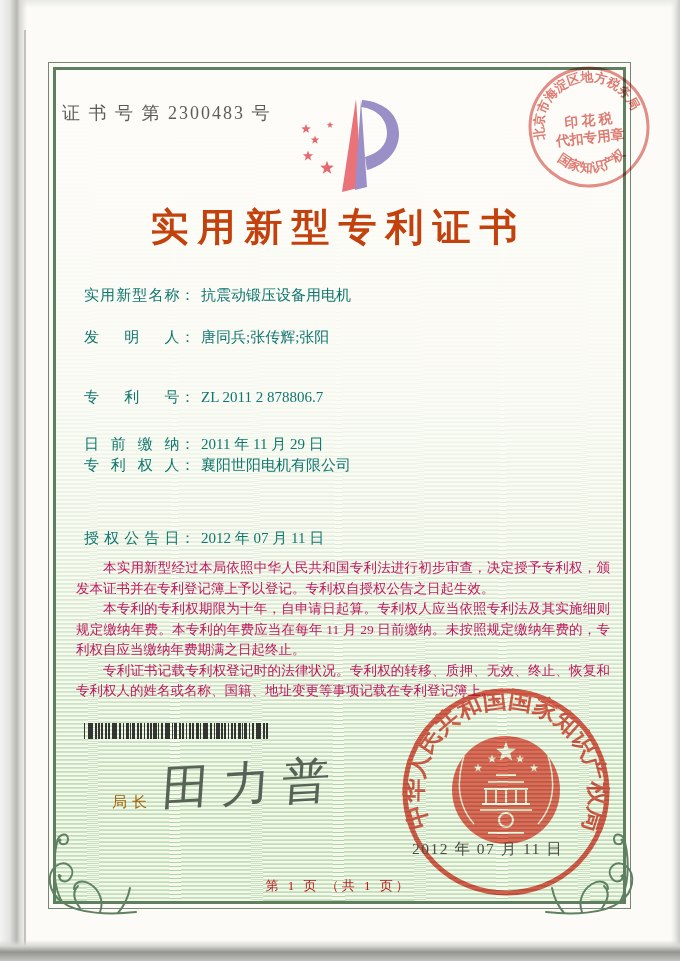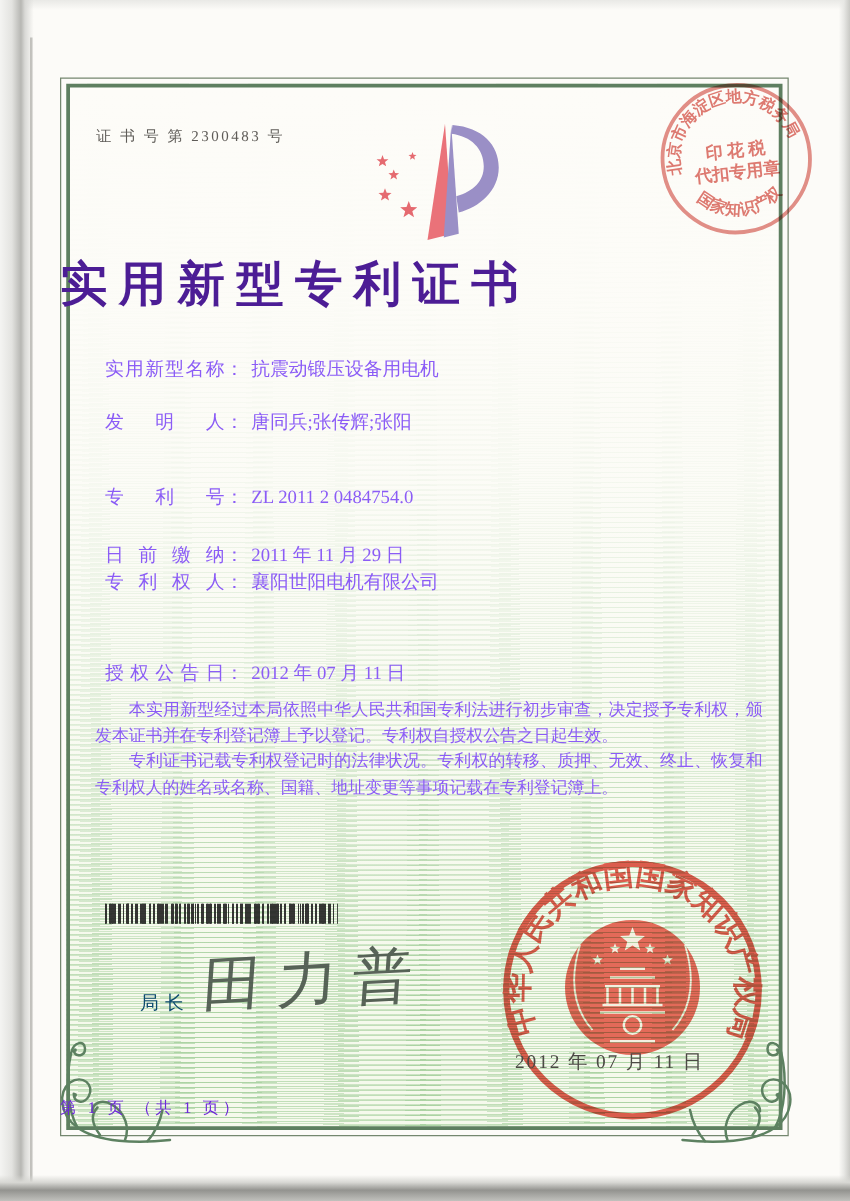--- a/index.html
+++ b/index.html
@@ -28,48 +28,48 @@
       repeating-linear-gradient(180.7deg,rgba(140,195,132,.38) 0 1px,rgba(245,250,238,0) 1px 4px);}
   .white-fade{left:53px;top:67px;width:571px;height:836px;
     background:linear-gradient(180deg,rgba(253,252,248,1) 0%,rgba(253,252,248,.97) 20%,
       rgba(253,252,248,.88) 38%,rgba(253,252,248,.6) 56%,rgba(253,252,248,.25) 72%,rgba(253,252,248,0) 86%);}
   .frame-outer{left:48px;top:62px;width:581px;height:845px;border:1px solid #74876f;}
   .frame-inner{position:absolute;left:4px;top:4px;right:4px;bottom:4px;border:3px solid #5e7f60;}
   .ornament{width:100px;height:92px;}
   .ornament.bl{left:40px;top:824px;}
   .ornament.br{left:542px;top:824px;transform:scaleX(-1);}
   
-  .cert-no{left:77px;top:101px;font-size:12px;letter-spacing:2px;color:#5f5c58;}
+  .cert-no{left:62px;top:101px;font-size:18px;letter-spacing:2px;color:#5f5c58;}
   .logo{left:283px;top:94px;width:155px;height:104px;}
   .tax-stamp{left:526px;top:64px;width:126px;height:126px;mix-blend-mode:multiply;opacity:.92;transform:rotate(-6deg);}
-  .title{left:48px;top:202px;width:581px;text-align:left;font-size:38px;font-weight:600;
-    letter-spacing:9px;color:#4c1d95;}
-  
-  .field{left:84px;font-size:15px;color:#8b5cf6;white-space:nowrap;}
+  .title{left:48px;top:202px;width:581px;text-align:center;font-size:38px;font-weight:600;
+    letter-spacing:9px;color:#c2410c;}
+  
+  .field{left:84px;font-size:15px;color:#0f766e;white-space:nowrap;}
   .f-label{display:inline-block;width:96px;text-align:justify;text-align-last:justify;letter-spacing:.5px;}
   .f-colon{display:inline-block;margin-right:6px;}
   .f0{top:286px}.f1{top:328px}.f2{top:388px}.f3{top:435px}.f4{top:456px}.f5{top:529px}
   
   .paras{left:76px;top:558px;width:534px;font-size:13.5px;line-height:20.5px;
-    text-align:justify;color:#8b5cf6;}
+    text-align:justify;color:#be185d;}
   .paras p{margin:0;text-indent:2em;}
   
   .barcode{left:84px;top:723px;width:186px;height:16px;opacity:.88;
     background-image:
       repeating-linear-gradient(90deg,#1c1c1c 0 1.5px,transparent 1.5px 3.5px),
       repeating-linear-gradient(90deg,#1c1c1c 0 1px,transparent 1px 6px),
       repeating-linear-gradient(90deg,transparent 0 4px,#1c1c1c 4px 6.5px,transparent 6.5px 13px);}
   
   .main-seal{left:400px;top:686px;width:212px;height:212px;mix-blend-mode:multiply;opacity:.95;}
   .issue-date{left:412px;top:839px;font-size:15.5px;letter-spacing:1.5px;color:#4c4a45;z-index:5;}
-  .director{left:112px;top:793px;font-size:15px;letter-spacing:5px;color:#0c4a6e;}
+  .director{left:112px;top:793px;font-size:15px;letter-spacing:5px;color:#a16207;}
   .signature{left:162px;top:752px;font-size:48px;color:#49544a;letter-spacing:12px;
     transform:rotate(-3deg) skewX(-7deg);opacity:.9;}
-  .footer{left:48px;top:877px;width:581px;text-align:left;font-size:13px;
-    letter-spacing:3px;color:#6d28d9;}
+  .footer{left:48px;top:877px;width:581px;text-align:center;font-size:13px;
+    letter-spacing:3px;color:#b91c1c;}
   svg text{font-family:"Liberation Serif","DejaVu Serif",serif;}
 </style>
 </head>
 <body>
 
 <svg width="0" height="0" style="position:absolute" aria-hidden="true">
   <defs>
     <polygon id="star5" points="0,-10 2.47,-3.4 9.51,-3.09 3.99,1.3 5.88,8.09 0,4.2 -5.88,8.09 -3.99,1.3 -9.51,-3.09 -2.47,-3.4"></polygon>
   </defs>
 </svg>
@@ -135,34 +135,35 @@
 
 <div class="abs title">实用新型专利证书</div>
 
 <div class="abs field f0">
   <span class="f-label">实用新型名称</span><span class="f-colon">：</span><span>抗震动锻压设备用电机</span>
 </div>
 <div class="abs field f1">
   <span class="f-label">发明人</span><span class="f-colon">：</span><span>唐同兵;张传辉;张阳</span>
 </div>
 <div class="abs field f2">
-  <span class="f-label">专利号</span><span class="f-colon">：</span><span>ZL 2011 2 0484754.0</span>
+  <span class="f-label">专利号</span><span class="f-colon">：</span><span>ZL 2011 2 878806.7</span>
 </div>
 <div class="abs field f3">
   <span class="f-label">日前缴纳</span><span class="f-colon">：</span><span>2011 年 11 月 29 日</span>
 </div>
 <div class="abs field f4">
   <span class="f-label">专利权人</span><span class="f-colon">：</span><span>襄阳世阳电机有限公司</span>
 </div>
 <div class="abs field f5">
   <span class="f-label">授权公告日</span><span class="f-colon">：</span><span>2012 年 07 月 11 日</span>
 </div>
 
 <div class="abs paras">
   <p>本实用新型经过本局依照中华人民共和国专利法进行初步审查，决定授予专利权，颁发本证书并在专利登记簿上予以登记。专利权自授权公告之日起生效。</p>
+  <p>本专利的专利权期限为十年，自申请日起算。专利权人应当依照专利法及其实施细则规定缴纳年费。本专利的年费应当在每年 11 月 29 日前缴纳。未按照规定缴纳年费的，专利权自应当缴纳年费期满之日起终止。</p>
   <p>专利证书记载专利权登记时的法律状况。专利权的转移、质押、无效、终止、恢复和专利权人的姓名或名称、国籍、地址变更等事项记载在专利登记簿上。</p>
 </div>
 
 <div class="abs barcode"></div>
 
 <svg class="abs main-seal" viewBox="0 0 212 212">
   <defs>
     <path id="sealArc" d="M29.9,141.5 A84,84 0 1 1 182.1,141.5"></path>
   </defs>
   <circle cx="106" cy="106" r="101" fill="none" stroke="#e25648" stroke-width="5"></circle>

